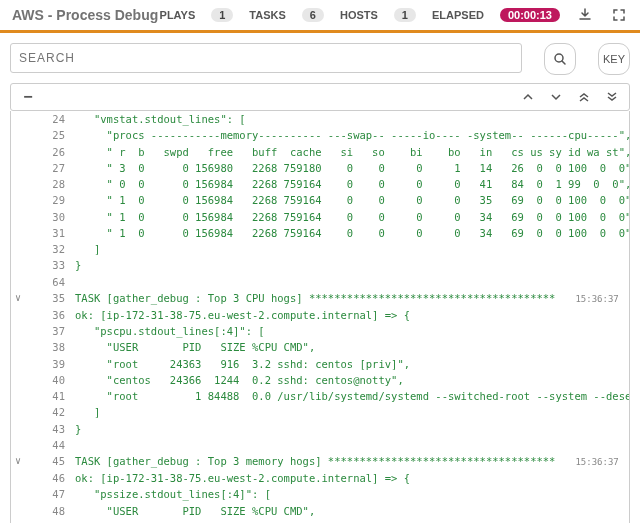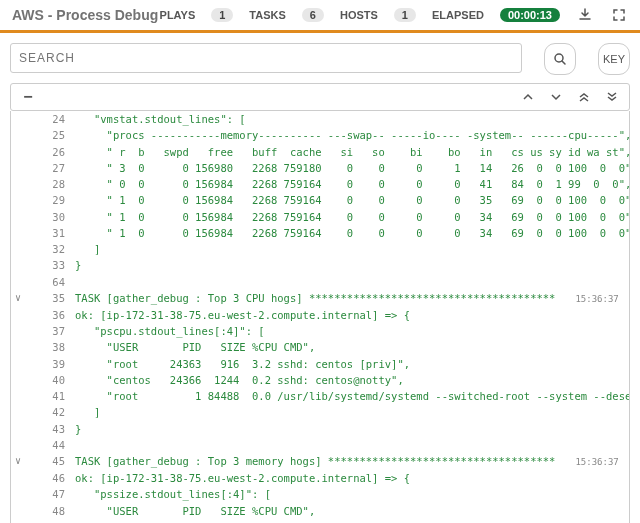--- a/index.html
+++ b/index.html
@@ -1,20 +1,20 @@
 <!DOCTYPE html>
 <html><head>
 <meta charset="utf-8">
 <style>
   html,body{margin:0;padding:0;font-family:-apple-system,BlinkMacSystemFont,"Segoe UI",Helvetica,Arial,sans-serif;font-size:12px;color:#333;background:#fff;width:640px}
   .hdr{display:flex;align-items:center;justify-content:space-between;padding:6px 12px 4px 12px}
   .title{font-weight:700;font-size:14px;color:#737373}
   .hdr-right{display:flex;align-items:center;gap:16px;font-size:11px;color:#555;font-weight:600}
   .pill{display:inline-block;background:#e7e7e7;border-radius:9px;padding:1px 8px;font-weight:700;color:#444}
-  .pill-dark{background:#15803d;color:#fff}
+  .pill-dark{background:#be185d;color:#fff}
   .icbtn{width:18px;height:18px;display:flex;align-items:center;justify-content:center;cursor:pointer;color:#555}
   .rule{height:3px;background:#e08a1e;margin:2px 0 10px 0}
   .srch-row{display:flex;gap:22px;padding:0 10px 8px 10px}
   .srch{flex:1;border:1px solid #ccc;border-radius:3px;height:28px;padding:0 8px;font-size:12px;color:#888;letter-spacing:1px}
   .sq{width:30px;height:30px;border:1px solid #ccc;border-radius:11px;display:flex;align-items:center;justify-content:center;color:#555;font-size:11px;cursor:pointer}
   .tools{display:flex;align-items:center;justify-content:space-between;border:1px solid #ccc;border-radius:3px;margin:0 10px;padding:4px 8px;color:#555}
   .tools .t-right{display:flex;gap:10px}
   .code{border:1px solid #ccc;border-top:none;border-radius:0 0 3px 3px;margin:0 10px 10px 10px;max-height:430px;overflow:auto;font-family:Menlo,Consolas,monospace;font-size:10.5px;line-height:1.55}
   .ln{display:flex;position:relative}
   .fold{position:absolute;left:0;top:0;width:14px;text-align:center;color:#888;font-size:10px;cursor:pointer}

